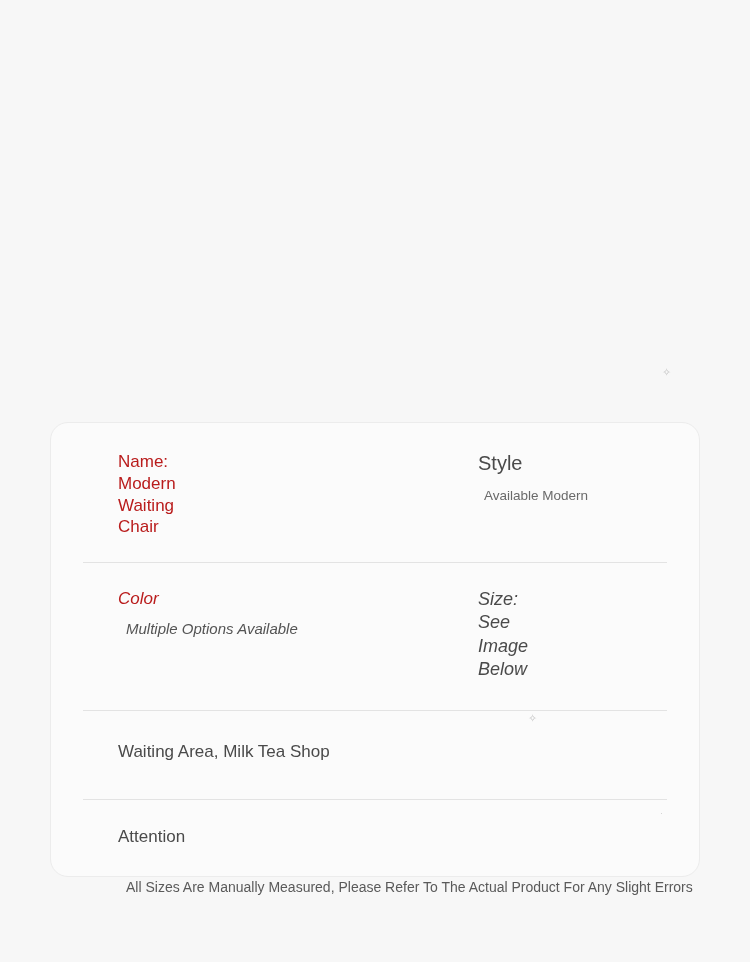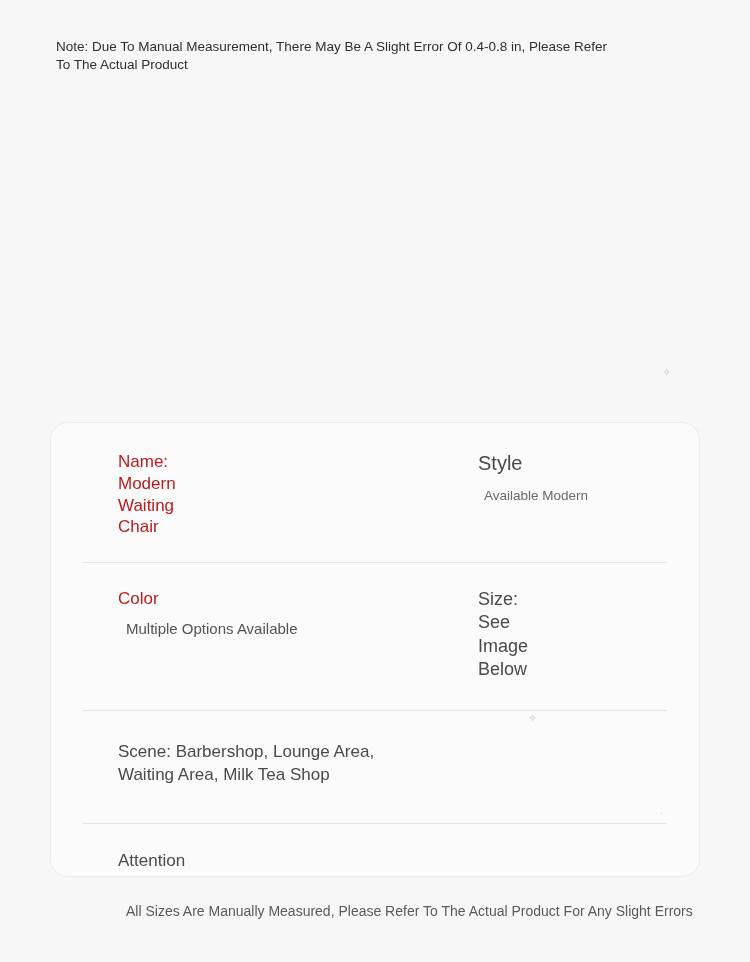--- a/index.html
+++ b/index.html
@@ -122,21 +122,21 @@
   }
   .val-sm {
     font-size: 13.5px;
     color: #6a6a6a;
     padding-left: 6px;
     margin-top: 10px;
   }
 
   
   .row-1 { padding-top: 28px; padding-bottom: 24px; }
-  .row-2 { padding-top: 26px; padding-bottom: 28px; }
+  .row-2 { padding-top: 26px; padding-bottom: 28px; font-style: italic; }
   .row-3 { padding-top: 30px; padding-bottom: 36px; }
   .row-4 { padding-top: 28px; padding-bottom: 26px; }
 
   .lbl-narrow { max-width: 78px; }
   .lbl-style { font-size: 20px; color: #4a4a4a; }
   .lbl-size { font-size: 18px; color: #4a4a4a; max-width: 70px; line-height: 1.3; }
 
   .scene-line {
     font-size: 17px;
     color: #4a4a4a;
@@ -166,21 +166,20 @@
   .speck-1 { left: 662px; top: 366px; }
   .speck-2 { left: 528px; top: 712px; }
   .speck-3 { left: 660px; top: 808px; font-size: 9px; color: #c8c8c8; }
 </style>
 </head>
 <body>
 
 <div class="page">
 
 
-  <div class="note">Note: Due To Manual Measurement, There May Be A Slight Error Of 0.4-0.8 in, Please Refer To The Actual Product</div>
 
   <div class="card">
     <div class="rows">
 
       <div class="row row-1">
         <div class="cell-left">
           <div class="lbl lbl-narrow">
             <span>Name:</span><br>
             <span>Modern</span><br>
             <span>Waiting</span><br>
@@ -203,21 +202,20 @@
             <span>Size:</span><br>
             <span>See</span><br>
             <span>Image</span><br>
             <span>Below</span>
           </div>
         </div>
       </div>
 
       <div class="row row-3">
         <div class="cell-left" style="flex:1 1 auto;">
-          <div class="scene-line">Scene: Barbershop, Lounge Area,</div>
           <div class="scene-line">Waiting Area, Milk Tea Shop</div>
         </div>
       </div>
 
       <div class="row row-4">
         <div class="cell-left" style="flex:1 1 auto;">
           <div class="attention-lbl">Attention</div>
           <div class="attention-val">All Sizes Are Manually Measured, Please Refer To The Actual Product For Any Slight Errors</div>
         </div>
       </div>

